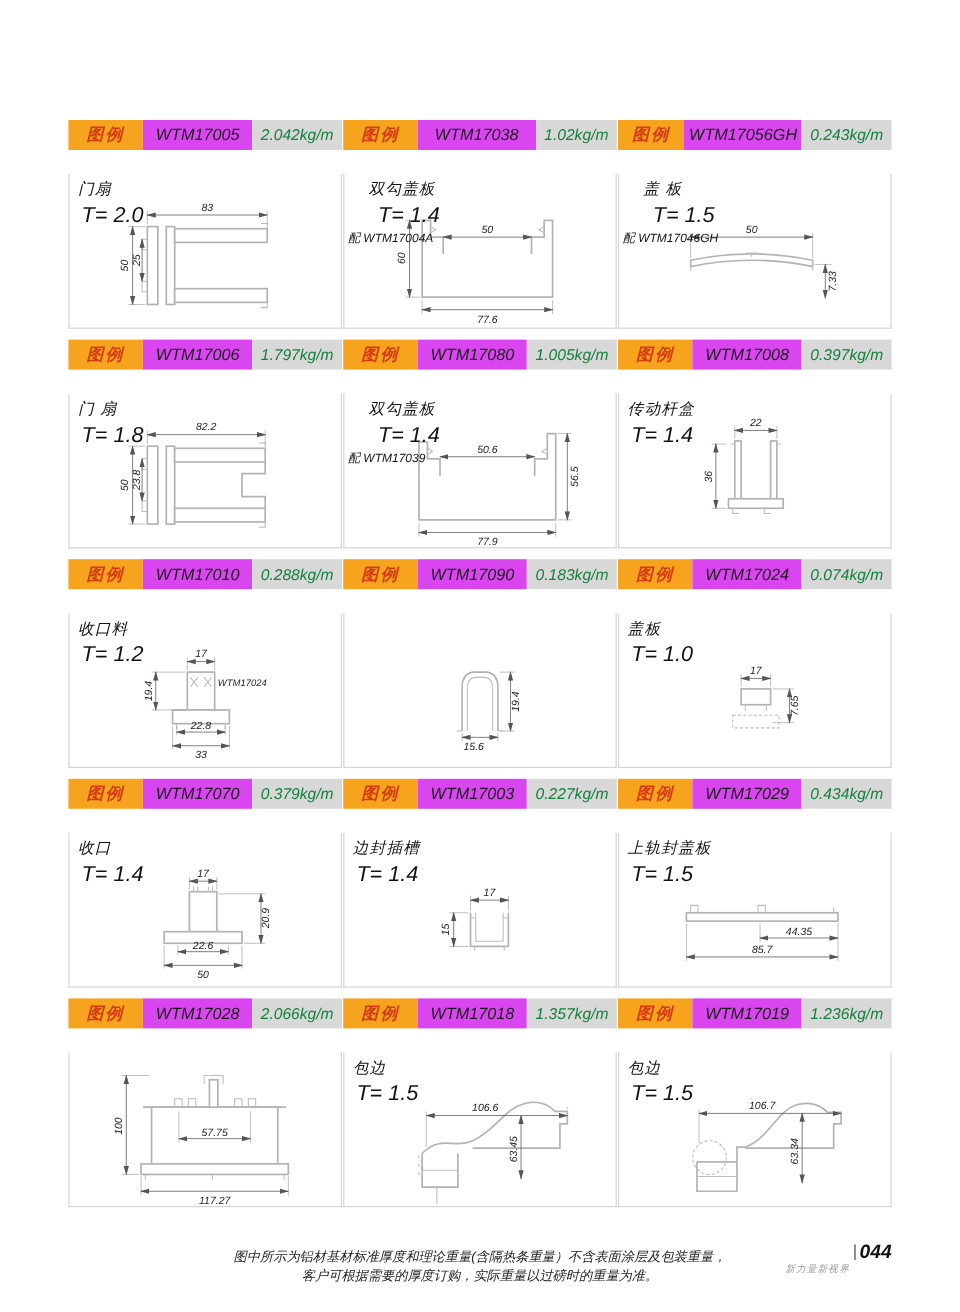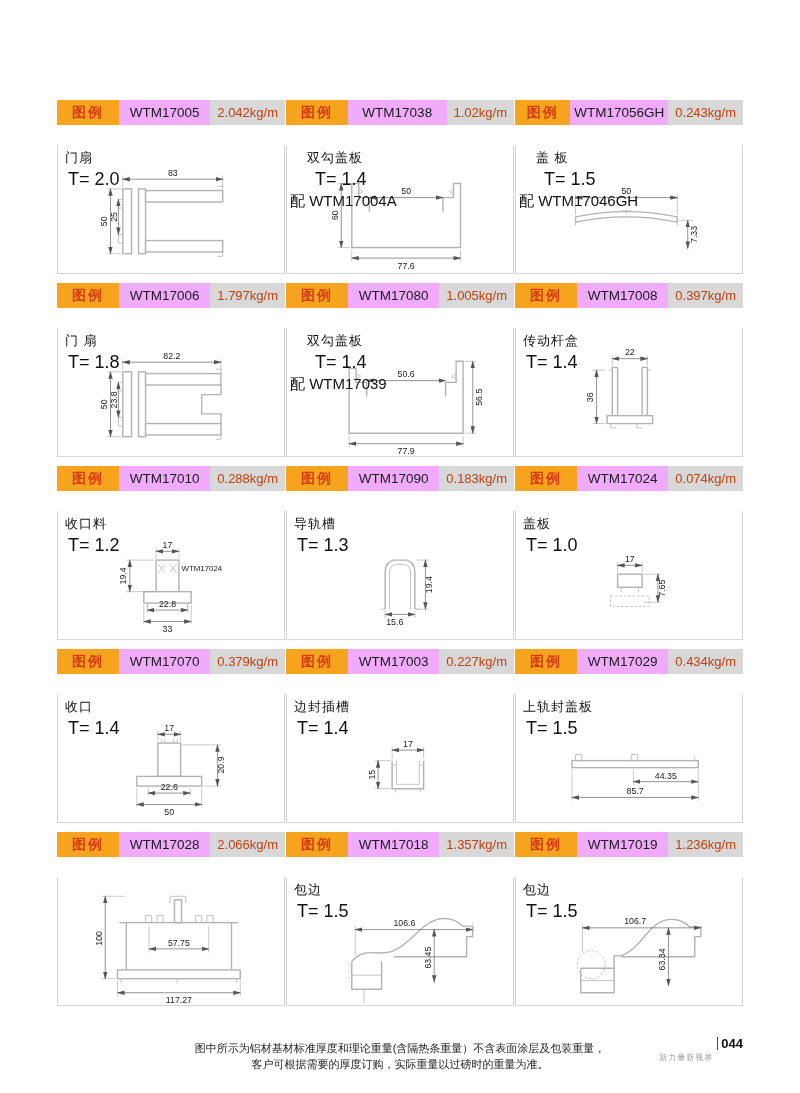--- a/index.html
+++ b/index.html
@@ -1,52 +1,52 @@
 <!DOCTYPE html>
 <html><head>
 <meta charset="utf-8">
 <style>
   html,body{margin:0;padding:0;background:#fff;}
   body{font-family:"Liberation Sans", sans-serif;}
-  .sheet{position:relative;width:800px;height:1093px;background:#ffffff;overflow:hidden;}
+  .sheet{position:relative;width:800px;height:1093px;background:#ffffff;overflow:hidden;font-style:italic;}
   .grid{position:absolute;left:57px;top:100px;display:grid;
         grid-template-columns:228px 228px 228px;grid-auto-rows:174px;
         column-gap:1px;row-gap:9px;}
   .cell{display:flex;flex-direction:column;}
   .hdr{display:flex;height:25px;flex:0 0 25px;}
   .hdr-legend{width:62px;background:#F6A41E;color:#D63C12;font-weight:bold;
         font-size:14px;display:flex;align-items:center;justify-content:center;letter-spacing:2px;}
-  .hdr-model{flex:1 1 auto;background:#f0abfc;color:#1a1a1a;font-size:13.5px;
+  .hdr-model{flex:1 1 auto;background:#d946ef;color:#1a1a1a;font-size:13.5px;
         display:flex;align-items:center;justify-content:center;white-space:nowrap;padding:0 4px;}
-  .hdr-weight{flex:0 0 auto;background:#D8D8D8;color:#c2410c;font-size:13px;
+  .hdr-weight{flex:0 0 auto;background:#D8D8D8;color:#15803d;font-size:13px;
         display:flex;align-items:center;justify-content:center;white-space:nowrap;padding:0 7px;}
   .body{position:relative;flex:1;background:#fff;border:1px solid #d5d5d5;border-top:none;margin-top:20px;}
   .meta{position:relative;z-index:2;}
   .pname{font-size:13px;color:#111;padding:4px 0 0 7px;letter-spacing:1px;}
   .pthick{font-size:18px;color:#111;padding:2px 0 0 10px;}
-  .pmatch{font-size:15px;color:#111;padding:2px 0 0 3px;}
+  .pmatch{font-size:10px;color:#111;padding:2px 0 0 3px;}
   .meta.c .pname{padding-left:20px;}
   .meta.c .pthick{padding-left:28px;}
   .drw{position:absolute;left:0;top:0;width:100%;height:100%;z-index:1;}
   
   .pf{stroke:#b3b3b3;stroke-width:1.6;fill:#ffffff;}
   .po{stroke:#b3b3b3;stroke-width:1.6;fill:none;}
   .p2{stroke:#bcbcbc;stroke-width:1;fill:none;}
   .p2d{stroke:#bcbcbc;stroke-width:1;fill:none;stroke-dasharray:3 2;}
   .dim{stroke:#666;stroke-width:0.8;}
   .ext{stroke:#999;stroke-width:0.6;fill:none;}
   .dt{font-size:10px;fill:#222;text-anchor:middle;font-family:"Liberation Sans",sans-serif;}
   .ann{font-size:9px;fill:#222;font-family:"Liberation Sans",sans-serif;}
   
   .note{position:absolute;left:0;right:0;top:1040px;text-align:center;
         font-size:11px;color:#222;line-height:16px;}
   .pagefoot{position:absolute;right:57px;top:1024px;display:flex;align-items:center;}
   .brand{font-size:8px;color:#999;letter-spacing:1px;margin-top:28px;}
   .pfdiv{width:1px;height:13px;background:#444;margin:0 3px 0 4px;}
-  .pnum{font-size:13px;font-weight:bold;color:#111;}
+  .pnum{font-size:16px;font-weight:bold;color:#111;}
 </style>
 </head>
 <body>
 
 <svg width="0" height="0" style="position:absolute">
   <defs>
     <marker id="ae" markerWidth="9" markerHeight="8" refX="8" refY="3" orient="auto" markerUnits="userSpaceOnUse">
       <path d="M9,3 L0,0.5 L0,5.5 Z" fill="#555"></path>
     </marker>
     <marker id="as" markerWidth="9" markerHeight="8" refX="1" refY="3" orient="auto" markerUnits="userSpaceOnUse">
@@ -264,24 +264,20 @@
       </div>
     </div>
 
     <div class="cell">
       <div class="hdr">
         <div class="hdr-legend">图例</div>
         <div class="hdr-model">WTM17090</div>
         <div class="hdr-weight">0.183kg/m</div>
       </div>
       <div class="body">
-        <div class="meta">
-          <div class="pname">导轨槽</div>
-          <div class="pthick">T= 1.3</div>
-        </div>
         <svg class="drw" viewBox="0 0 226 146">
           <g>
             <path class="po" d="M96,112 V70 Q96,58 106,56 H120 Q130,58 130,70 V112"></path>
             <path class="p2" d="M101,112 V71 Q101,62 108,61 H118 Q125,62 125,71 V112"></path>
             <path class="p2" d="M96,112 h-5 M130,112 h5"></path>
           </g>
           <path class="ext" d="M96,114 V122 M130,114 V122 M132,56 H146 M132,112 H146"></path>
           <line class="dim" x1="96" y1="118" x2="130" y2="118" marker-start="url(#as)" marker-end="url(#ae)"></line>
           <text class="dt" x="107" y="130">15.6</text>
           <line class="dim" x1="142" y1="56" x2="142" y2="112" marker-start="url(#as)" marker-end="url(#ae)"></line>

